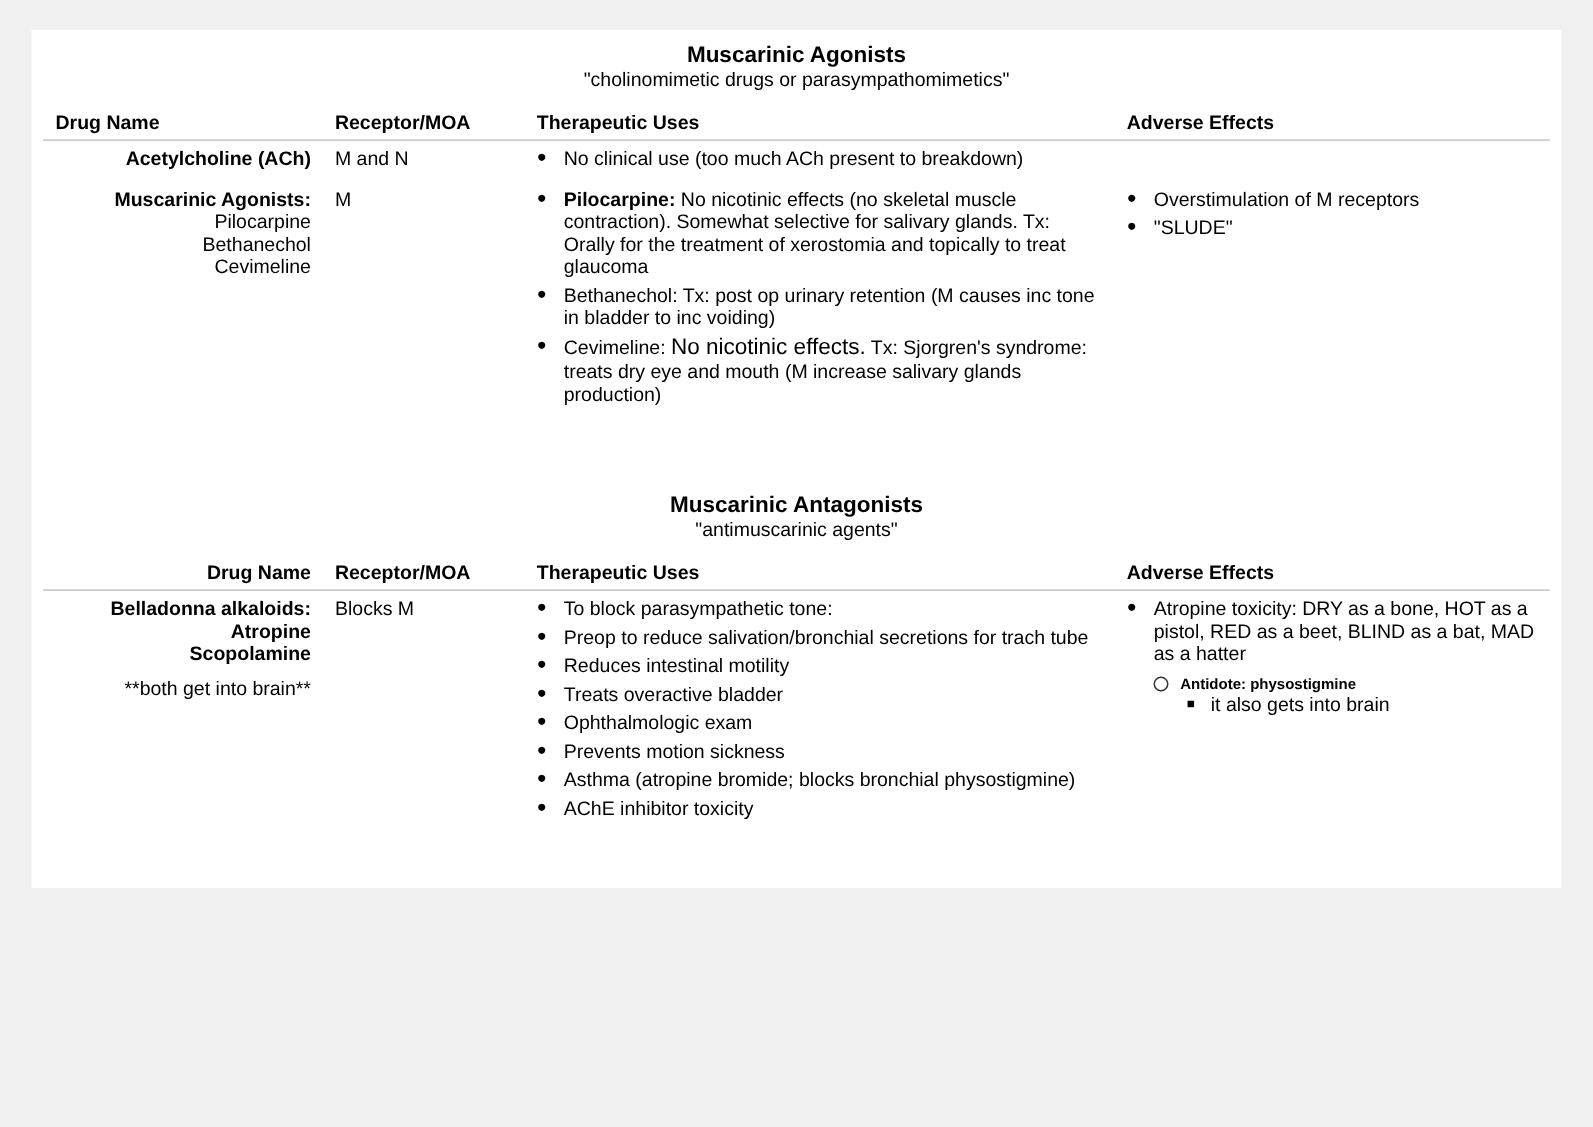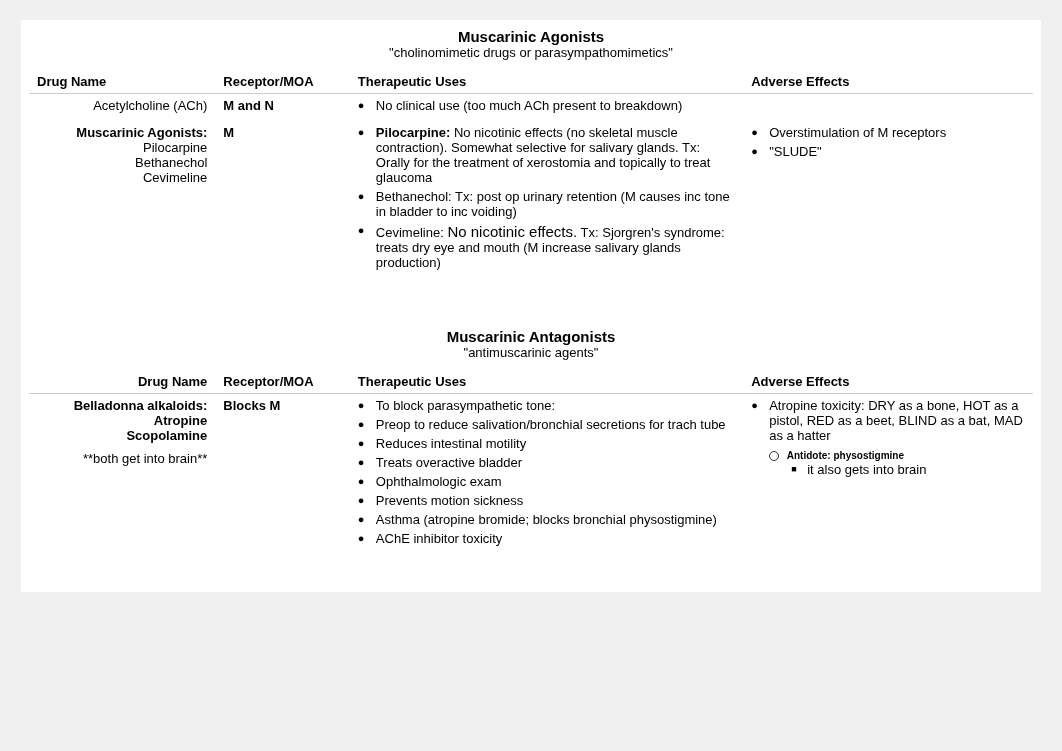--- a/index.html
+++ b/index.html
@@ -37,21 +37,21 @@
       text-align: left;
       padding: 4px 8px;
       border-bottom: 1px solid #ccc;
     }
     .table-wrapper td {
       vertical-align: top;
       padding: 4px 8px;
       font-size: 13px;
     }
     .col-drug { width: 180px; }
-    .col-receptor { width: 130px; font-weight: bold; }
+    .col-receptor { width: 130px; }
     .col-therapeutic { width: 380px; }
     .col-adverse { width: 280px; }
 
     .drug-name-header { text-align: right; font-weight: bold; }
 
     .drug-cell {
       text-align: right;
     }
 
     ul.bullet-list {
@@ -120,21 +120,21 @@
           <th class="col-drug drug-name-header">Drug Name</th>
           <th class="col-receptor">Receptor/MOA</th>
           <th class="col-therapeutic">Therapeutic Uses</th>
           <th class="col-adverse">Adverse Effects</th>
         </tr>
       </thead>
       <tbody>
 
         <tr>
           <td class="col-drug drug-cell">
-            <span style="font-weight:normal;">Acetylcholine (ACh)</span>
+            <span style="font-weight:bold;">Acetylcholine (ACh)</span>
           </td>
           <td class="col-receptor">
             <span>M and N</span>
           </td>
           <td class="col-therapeutic">
             <ul class="bullet-list">
               <li>No clinical use (too much ACh present to breakdown)</li>
             </ul>
           </td>
           <td class="col-adverse"></td>

